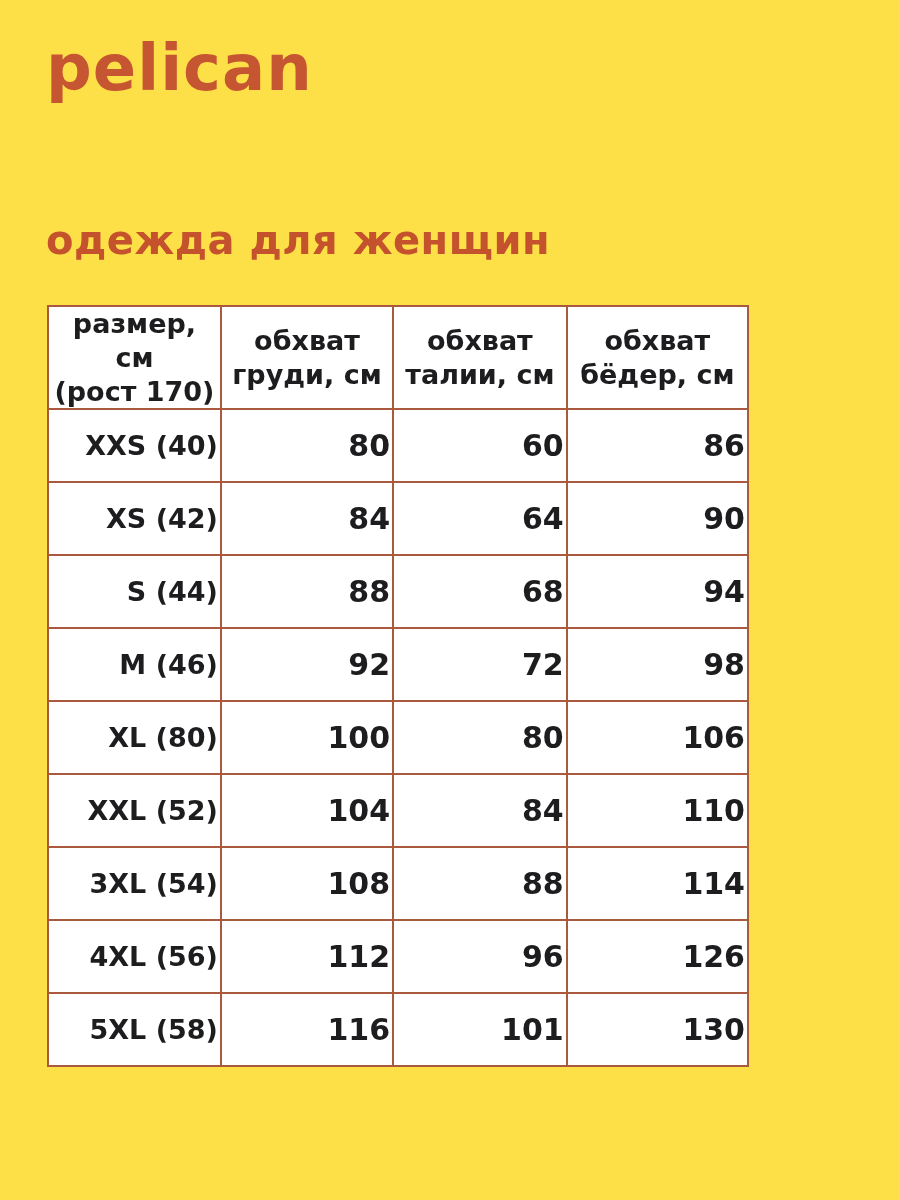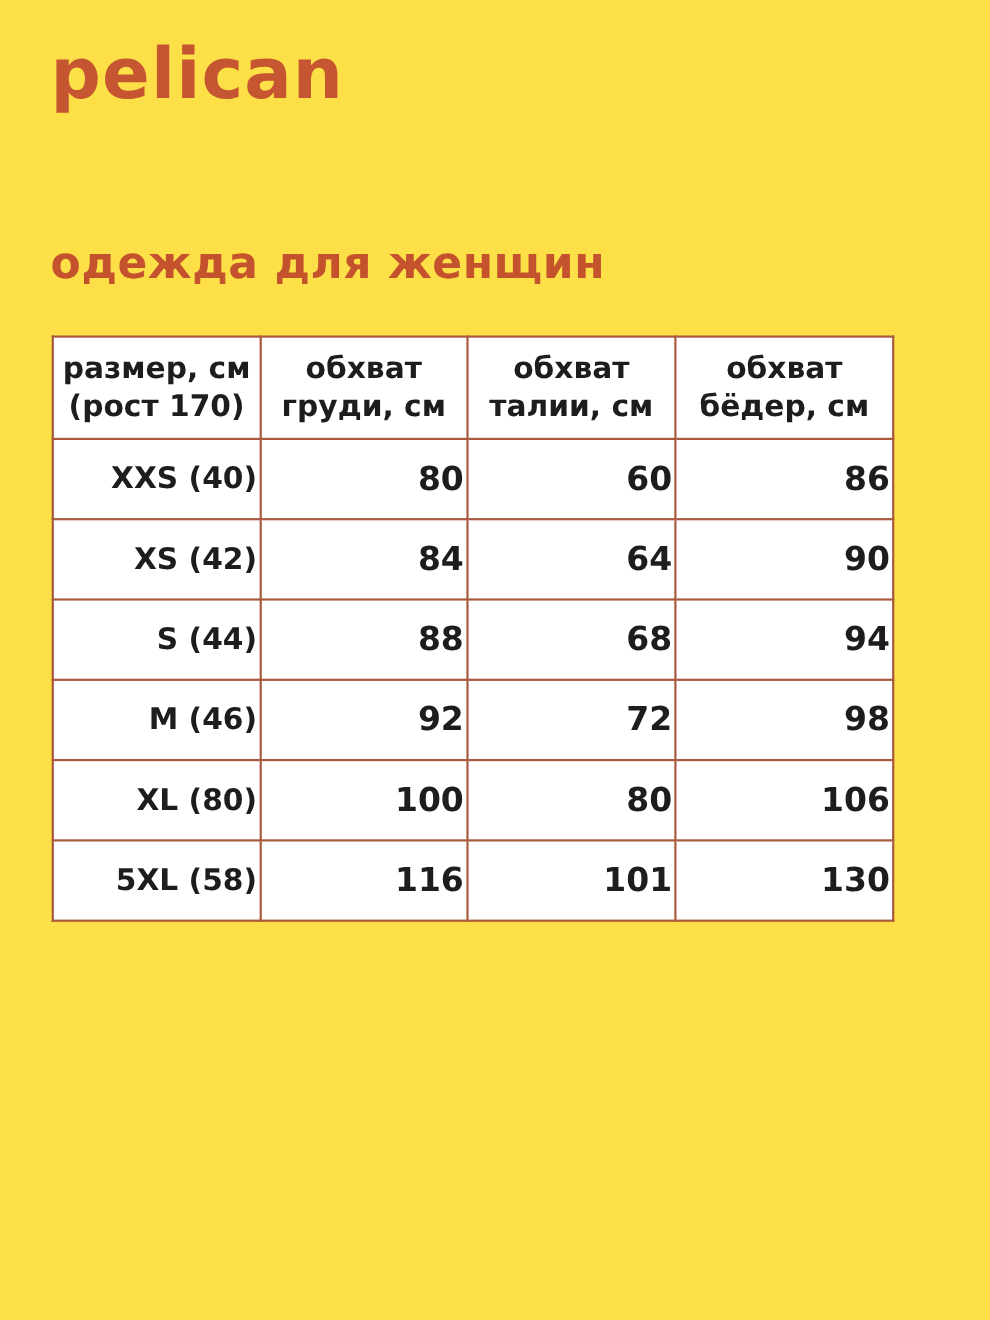--- a/index.html
+++ b/index.html
@@ -32,21 +32,21 @@
     font-size: 40px;
     font-weight: 800;
     color: #c4532d;
     line-height: 1.1;
     letter-spacing: 0.5px;
   }
   .size-table-wrap {
     position: absolute;
     left: 47px;
     top: 305px;
-    width: 766px;
+    width: 702px;
   }
   table.size-table {
     width: 100%;
     border-collapse: collapse;
     table-layout: fixed;
   }
   table.size-table th,
   table.size-table td {
     border: 2px solid #a8593e;
     text-align: center;
@@ -137,20 +137,38 @@
           <td class="num-cell">72</td>
           <td class="num-cell">98</td>
         </tr>
         <tr>
           <td class="size-cell">XL (80)</td>
           <td class="num-cell">100</td>
           <td class="num-cell">80</td>
           <td class="num-cell">106</td>
         </tr>
         <tr>
+          <td class="size-cell">XXL (52)</td>
+          <td class="num-cell">104</td>
+          <td class="num-cell">84</td>
+          <td class="num-cell">110</td>
+        </tr>
+        <tr>
+          <td class="size-cell">3XL (54)</td>
+          <td class="num-cell">108</td>
+          <td class="num-cell">88</td>
+          <td class="num-cell">114</td>
+        </tr>
+        <tr>
+          <td class="size-cell">4XL (56)</td>
+          <td class="num-cell">112</td>
+          <td class="num-cell">96</td>
+          <td class="num-cell">126</td>
+        </tr>
+        <tr>
           <td class="size-cell">5XL (58)</td>
           <td class="num-cell">116</td>
           <td class="num-cell">101</td>
           <td class="num-cell">130</td>
         </tr>
       </tbody>
     </table>
   </div>
 
 </div>

